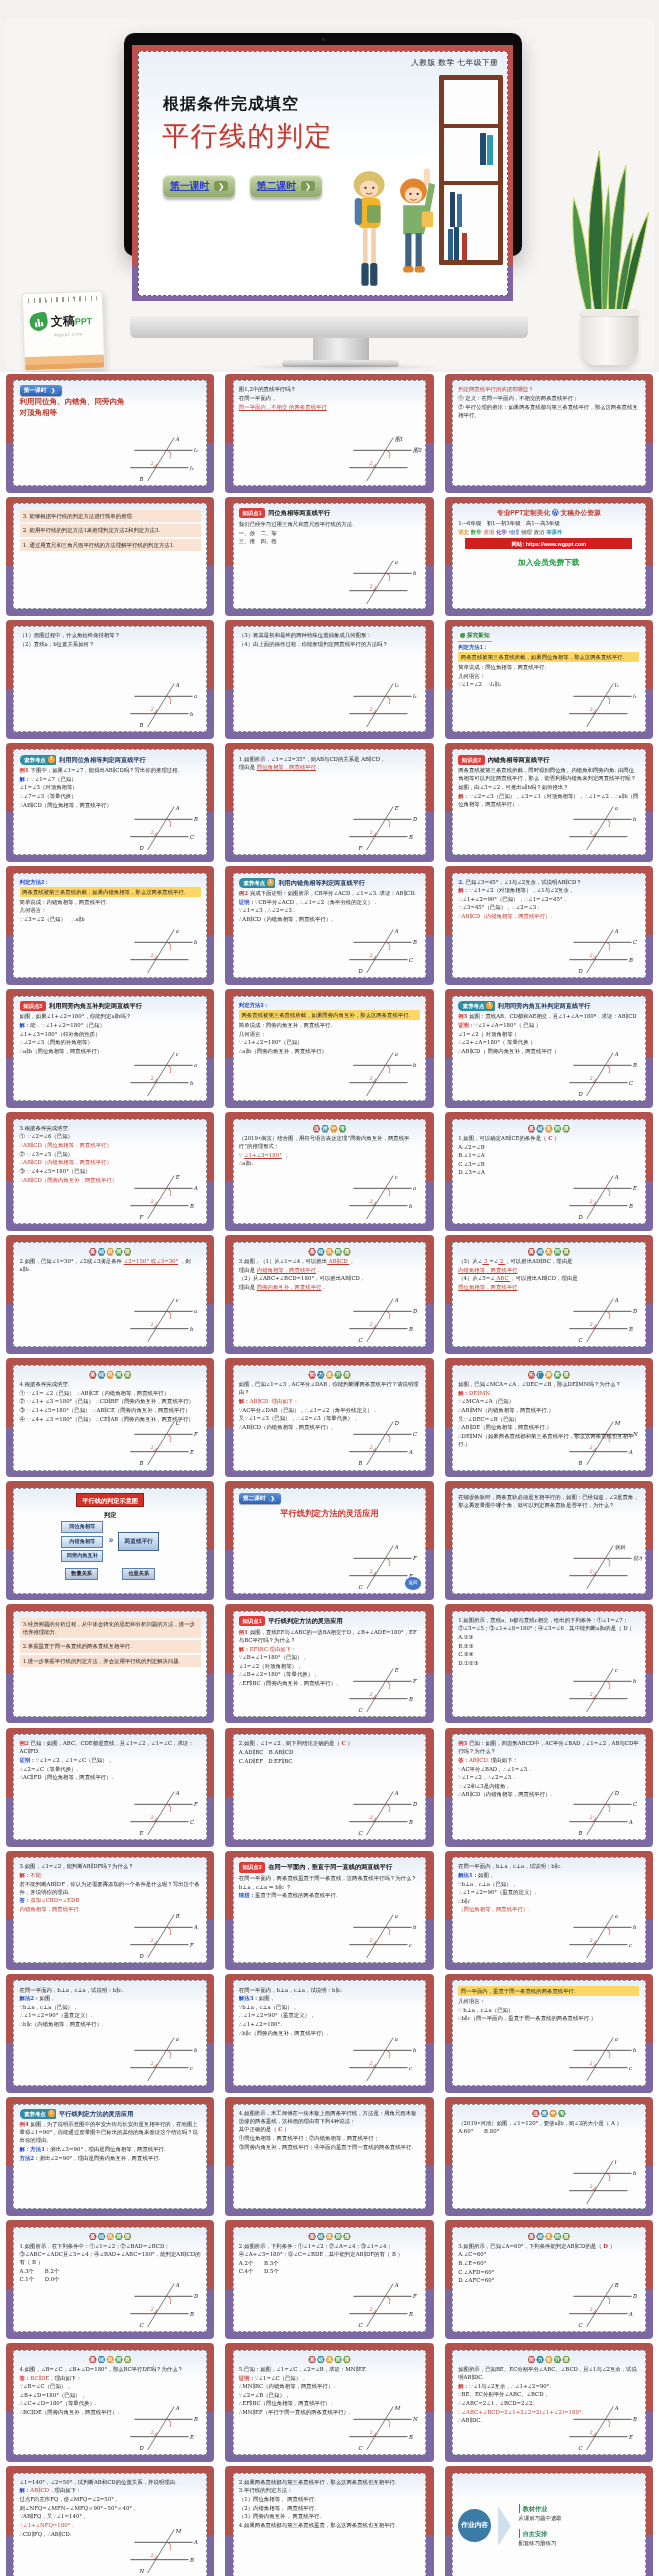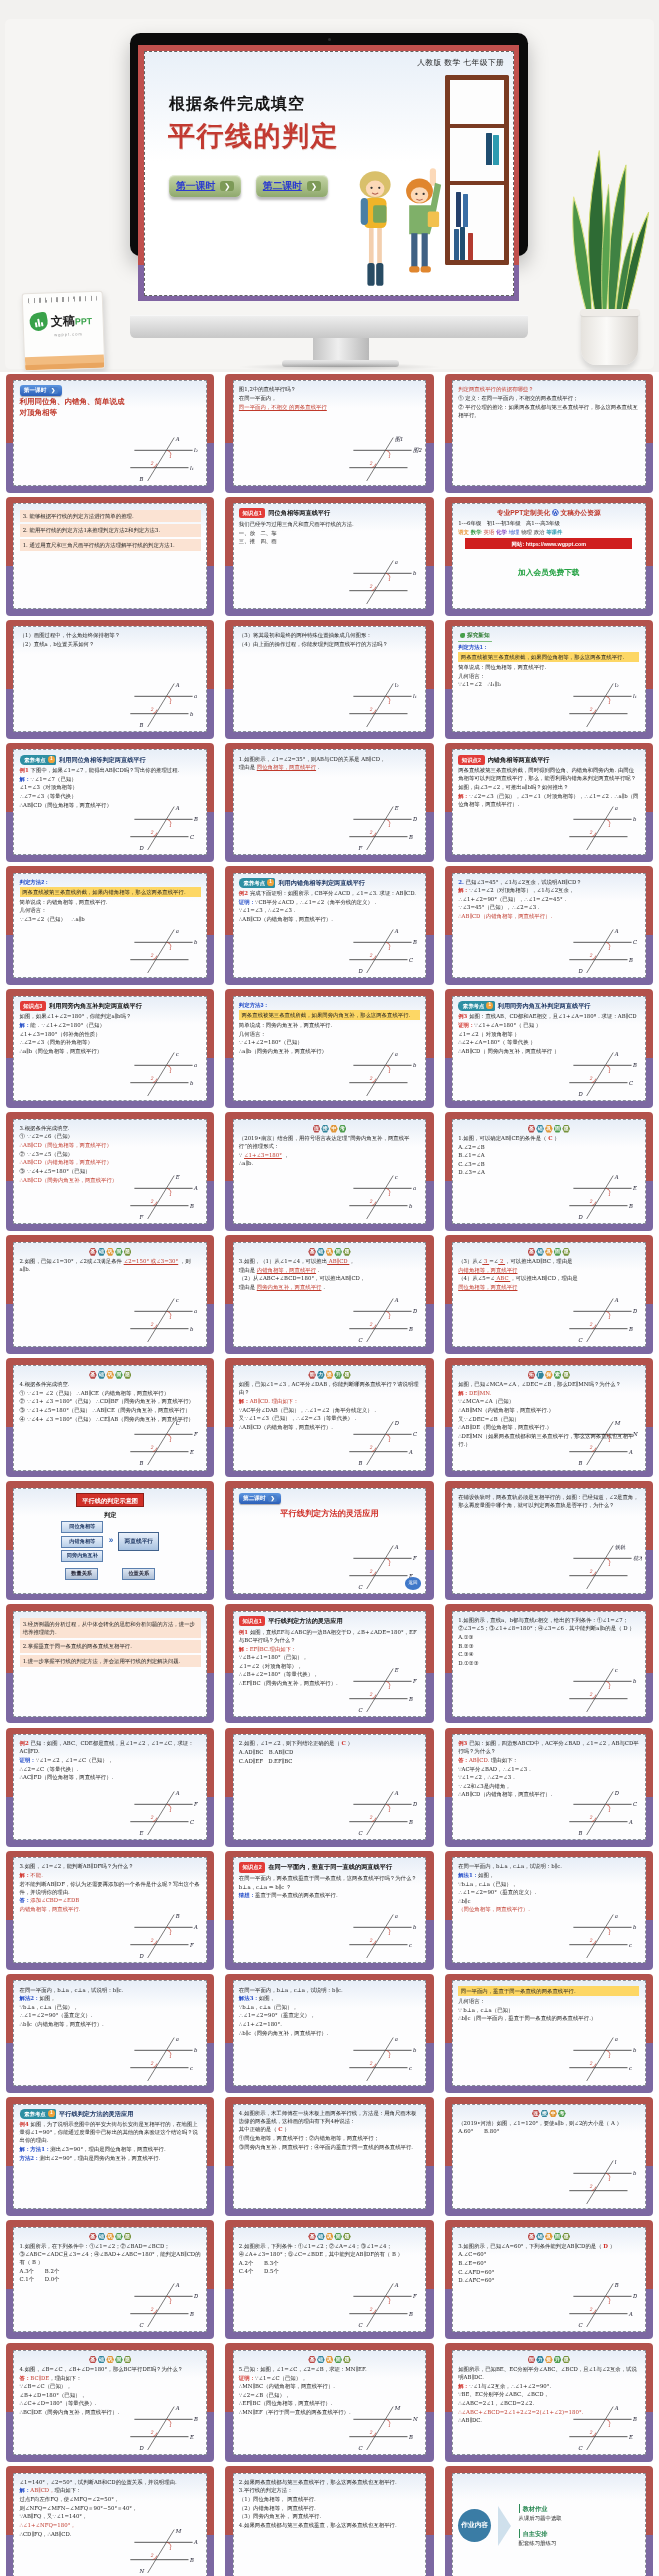--- a/index.html
+++ b/index.html
@@ -1,26 +1,26 @@
 <!DOCTYPE html>
 <html style="font-size:8.2px"><head>
 <meta charset="utf-8">
 <style>
   html,body{margin:0;padding:0;background:#ffffff;}
   body{width:659px;font-family:"Liberation Sans","DejaVu Sans",sans-serif;}
   
   .hero{position:relative;width:659px;height:372px;background:#f2f1ef;overflow:hidden;}
   .backdrop{position:absolute;left:5.2px;top:18.5px;width:649px;height:350px;background:#f6f5f3;border-radius:5.2px;}
-  .monitor{position:absolute;left:130px;top:33px;width:398px;height:223px;background:#0b0b0b;border-radius:10.3px;box-shadow:0 9.3px 20.6px rgba(0,0,0,.25);}
+  .monitor{position:absolute;left:124px;top:33px;width:398px;height:223px;background:#0b0b0b;border-radius:10.3px;box-shadow:0 9.3px 20.6px rgba(0,0,0,.25);}
   .camera{position:absolute;left:50%;top:4.6px;width:3.1px;height:3.1px;margin-left:-1.5px;border-radius:50%;background:#2c2c2c;}
   .frame{position:absolute;left:8.2px;top:12.4px;width:381px;height:256px;box-sizing:border-box;padding:5.7px;background:linear-gradient(180deg,#c0504d 0%,#c0504d 86%,#8064a2 86%,#8064a2 100%);}
   .pslide{position:relative;width:100%;height:100%;box-sizing:border-box;border:1px dashed #636363;background:linear-gradient(180deg,#e9f0f8 0%,#ffffff 45%);overflow:hidden;}
   .corner{position:absolute;top:6.2px;right:8.2px;font-size:7.7px;color:#1e1e1e;letter-spacing:0.5px;}
   .ptitle{position:absolute;left:24px;top:42px;font-size:16px;font-weight:bold;color:#151515;letter-spacing:1px;}
-  .psub{position:absolute;left:23px;top:66px;font-size:27px;font-weight:700;color:#c23a31;letter-spacing:1.5px;text-shadow:0.5px 0.5px 0 #e8d9d2;}
+  .psub{position:absolute;left:23px;top:66px;font-size:27px;font-weight:400;color:#c23a31;letter-spacing:1.5px;text-shadow:0.5px 0.5px 0 #e8d9d2;}
   .pbtns{position:absolute;left:24px;top:123px;display:flex;gap:14.4px;}
   .pbtn{display:flex;align-items:center;gap:5.2px;background:linear-gradient(#c6d6a8,#8fa96d);border-radius:5.2px;padding:4.6px 7.2px;box-shadow:inset 0 1px 1.5px rgba(255,255,255,.65),0 2.1px 2.6px rgba(0,0,0,.28);cursor:pointer;}
   .pbtn .t{color:#2b3bd0;font-weight:bold;font-size:9.8px;text-decoration:underline;}
   .pbtn .c{background:#7d9a57;color:#fff;border-radius:3.1px;padding:0.5px 3.6px;font-weight:bold;font-size:7.7px;}
   .shelf{position:absolute;right:3.1px;top:23px;width:64px;height:190px;border:5.2px solid #7a3b22;border-radius:1.5px;background:#fdfdfd;box-sizing:border-box;}
   .shelf .bar{position:absolute;left:0;right:0;height:4.1px;background:#7a3b22;}
   .book{position:absolute;bottom:0;width:5.2px;border-radius:0.5px;}
   .students{position:absolute;right:50px;bottom:3.1px;width:120px;height:130px;}
   .chin{position:absolute;left:130px;top:315px;width:398px;height:23px;background:linear-gradient(180deg,#f0f0f0,#c7c7c7);border-radius:0 0 5.2px 5.2px;box-shadow:inset 0 0.5px 0 #fff;}
   .neck{position:absolute;left:313px;top:338px;width:56px;height:24px;background:linear-gradient(90deg,#c3c3c3,#efefef 45%,#b8b8b8);}
@@ -45,21 +45,21 @@
   .cell{height:119px;box-sizing:border-box;border-radius:4.1px;padding:6.7px 7.2px;background:linear-gradient(180deg,#b3524c 0%,#b3524c 58%,#7c68a2 58%,#7c68a2 100%);cursor:pointer;}
   .inner{position:relative;height:100%;box-sizing:border-box;background:linear-gradient(180deg,#e7eef7 0%,#fdfdfe 26%);border:1px dashed #8a8f98;border-radius:1px;padding:3.6px 5.2px;overflow:hidden;font-size:5.4px;line-height:1.5;color:#1b1b1b;font-family:"DejaVu Serif","Liberation Serif",serif;}
   .line{margin:0.5px 0;}
   .s-k{color:#1b1b1b}.s-r{color:#c0392b}.s-ru{color:#c0392b;text-decoration:underline}
   .s-bb{color:#1f49c7;font-weight:bold;font-family:"Liberation Sans",sans-serif}
   .s-hl{background:#fdd765;padding:1px 2.6px;margin:1px 0;}
   .s-sal{background:#fbe3d3;padding:2.1px 3.1px;margin:2.1px 0;}
   .s-t1{color:#c0392b;font-weight:800;font-size:7.5px;line-height:1.35;font-family:"Liberation Sans",sans-serif;}
   .s-t2{color:#d03028;font-weight:800;font-size:8.2px;text-align:center;margin-top:4.1px;font-family:"Liberation Sans",sans-serif;}
   .s-big{font-size:6.7px;font-weight:800;text-align:center;font-family:"Liberation Sans",sans-serif;}
-  .s-bigg{color:#25a244;font-size:7.7px;font-weight:800;text-align:center;margin-top:18px;font-family:"Liberation Sans",sans-serif;}
+  .s-bigg{color:#25a244;font-size:7.7px;font-weight:800;text-align:center;margin-top:8px;font-family:"Liberation Sans",sans-serif;}
   .s-webbox{background:#cf1f1f;color:#fff;font-weight:bold;text-align:center;padding:1.5px 2.1px;margin:2.6px 7.2px;font-family:"Liberation Sans",sans-serif;}
   .c-k{color:#1b1b1b}.c-k2{color:#333}.c-r{color:#c0392b}.c-rb{color:#d03028;font-weight:bold}
   .c-b{color:#1f49c7}.c-bb2{color:#1f49c7;font-weight:bold}.c-ru{color:#c0392b;text-decoration:underline}
   .c-o{color:#e8973a;font-weight:bold}.c-g{color:#3a9d4a;font-weight:bold}.c-p{color:#7d3fc1;font-weight:bold}.c-teal{color:#2e9bb0;font-weight:bold}
   .badges{margin:0.5px 0 1.5px;font-family:"Liberation Sans",sans-serif;}
   .badges.center{text-align:center;}
   .b-lesson{display:inline-flex;align-items:center;gap:2.6px;background:linear-gradient(#5d96e0,#2b5fb8);color:#fff;font-weight:bold;font-size:5.7px;border-radius:3.1px;padding:1px 4.1px;box-shadow:0 1px 1px rgba(0,0,0,.3);}
   .b-lesson .ch{background:#4a7fc9;border-radius:2.1px;padding:0 2.1px;font-size:5.2px;}
   .b-know{display:inline-block;background:#e23c39;color:#fff;font-weight:bold;font-size:5.4px;border-radius:2.1px;padding:1px 3.6px;margin-right:3.1px;}
   .b-suyang{display:inline-flex;align-items:center;background:#2e8fa3;color:#fff;font-weight:bold;font-size:5.4px;border-radius:4.6px 1.5px 1.5px 4.6px;padding:1px 1.5px 1px 4.6px;margin-right:3.1px;}
@@ -192,21 +192,21 @@
     </div>
 </div>
 
 <div class="grid">
     <div class="cell">
       <div class="inner">
         <div class="badges"><span class="b-lesson">
             <span>第一课时</span>
             <span class="ch">❯</span>
           </span></div>
-        <div class="line s-t1">利用同位角、内错角、简单说成</div>
+        <div class="line s-t1">利用同位角、内错角、同旁内角</div>
         <div class="line s-t1">对顶角相等</div>
         <div class="figwrap"><svg viewBox="0 0 152 94" width="78" height="48" style="font-size:10.5px">
             <line x1="18" y1="30" x2="132" y2="30" stroke="#333" stroke-width="1.6"></line>
             <line x1="10" y1="64" x2="124" y2="64" stroke="#333" stroke-width="1.6"></line>
             <line x1="96" y1="5" x2="44" y2="90" stroke="#444" stroke-width="1.4"></line>
             <path d="M82,30 A10,10 0 0 1 90,38" fill="none" stroke="#c0392b" stroke-width="1.3"></path>
             <path d="M54,64 A10,10 0 0 0 62,56" fill="none" stroke="#c0392b" stroke-width="1.3"></path>
             <text x="86" y="46" font-size="9" fill="#c0392b" font-style="italic">1</text>
             <text x="50" y="58" font-size="9" fill="#c0392b" font-style="italic">2</text>
             <text x="99" y="11" font-size="10.5" fill="#223" font-style="italic">A</text>

